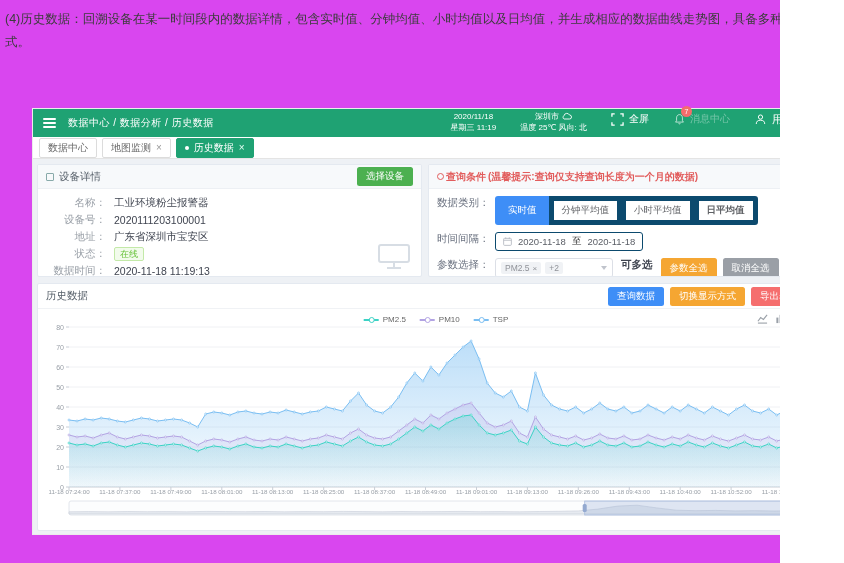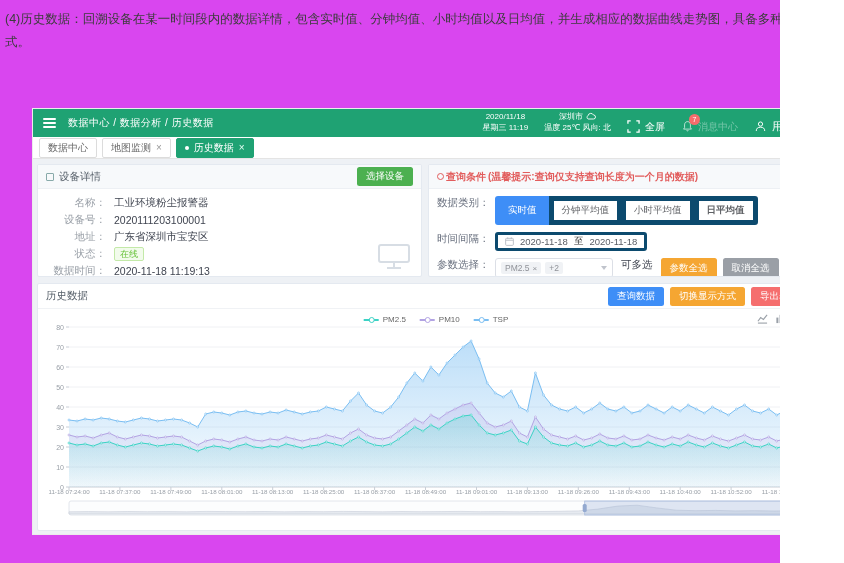--- a/index.html
+++ b/index.html
@@ -8,21 +8,21 @@
           font-family:"Liberation Sans","DejaVu Sans",sans-serif; }
   .desc { position:absolute; top:8px; left:5px; width:834px; font-size:12.5px; color:#3c3c3c; line-height:1.8; }
 
   .shot { position:absolute; left:32px; top:108px; width:808px; height:427px; background:#eef1f5; border:1px solid #ececec; }
 
   
   .topbar { height:28px; background:#1fa273; display:flex; align-items:center; color:#fff; padding:0 10px; }
   .hamburger { width:13px; display:flex; flex-direction:column; gap:2.5px; margin-right:12px; cursor:pointer; }
   .hamburger i { display:block; height:1.5px; background:#fff; border-radius:1px; }
   .crumb { font-size:10px; letter-spacing:.5px; }
-  .top-right { margin-left:auto; display:flex; align-items:flex-end; gap:16px; }
+  .top-right { margin-left:auto; display:flex; align-items:flex-start; gap:24px; }
   .dt, .weather { font-size:8px; line-height:1.35; text-align:center; white-space:nowrap; }
   .fs { display:flex; align-items:center; gap:5px; font-size:10px; cursor:pointer; }
   .bell { position:relative; display:flex; align-items:center; gap:4px; cursor:pointer; }
   .badge { position:absolute; top:-6px; left:8px; min-width:11px; height:11px; border-radius:6px; background:#f56c6c;
            color:#fff; font-size:7px; line-height:11px; text-align:center; padding:0 2px; }
   .msg-faded { font-size:10px; color:rgba(255,255,255,.38); }
   .user { display:flex; align-items:center; gap:5px; font-size:11px; cursor:pointer; }
   .caret { width:0; height:0; border-left:3.5px solid transparent; border-right:3.5px solid transparent; border-top:4px solid #eaf6f0; margin-left:2px; }
 
   
@@ -57,29 +57,29 @@
   .circ { width:7px; height:7px; border:1.2px solid #e25d5d; border-radius:50%; display:inline-block; }
   .q-body { padding:7px 8px 0 8px; position:relative; height:88px; }
   .q-row { display:flex; margin-bottom:7px; }
   .q-label { width:58px; font-size:10.5px; color:#6b7280; }
   .seg { display:flex; }
   .seg button { font-family:inherit; font-size:9.5px; color:#606266; background:#fff; border:5px solid #0c4a6e;
                 padding:3px 8px; margin-left:-1px; cursor:pointer; }
   .seg button:first-child { margin-left:0; border-radius:3px 0 0 3px; }
   .seg button:last-child { border-radius:0 3px 3px 0;font-weight:bold; }
   .seg button.on { background:#3e8ef7; border-color:#3e8ef7; color:#fff; }
-  .dateinput { display:flex; align-items:center; gap:6px; border:3px solid #0c4a6e; border-radius:3px; height:19px;
+  .dateinput { display:flex; align-items:center; gap:6px; border:1px solid #0c4a6e; border-radius:3px; height:19px;
                padding:0 7px; font-size:9.5px; color:#5a5e66; background:#fff; cursor:pointer; }
   .sep { color:#333; }
   .selbox { display:flex; align-items:center; border:1px solid #dcdfe6; border-radius:3px; height:20px; width:118px;
             padding:0 5px; background:#fff; cursor:pointer; gap:4px; }
   .chip { background:#f0f2f5; border-radius:2px; font-size:8.5px; color:#909399; padding:1px 4px; display:flex; align-items:center; gap:3px; white-space:nowrap; }
   .chip .x { font-size:8px; }
   .chev { width:0; height:0; border-left:3.5px solid transparent; border-right:3.5px solid transparent; border-top:4px solid #c0c4cc; margin-left:auto; }
-  .multi { font-size:10.5px; color:#3f4450; font-weight:normal; margin:0 8px; }
+  .multi { font-size:10.5px; color:#3f4450; font-weight:bold; margin:0 8px; }
   .btn-orange { background:#f5a632; }
   .btn-gray { background:#9a9fa6; margin-left:6px; }
   .barchart-ico { position:absolute; right:8px; bottom:4px; }
 
   
   .p-hist { margin-top:6px; height:248px; background:#fff; border:1px solid #e4e9f0; border-radius:2px; }
   .h-head { height:25px; display:flex; align-items:center; padding:0 8px; border-bottom:1px solid #f0f2f5; }
   .h-title { font-size:10.5px; color:#57606a; }
   .h-btns { margin-left:auto; display:flex; gap:6px;padding-left:36px; }
   .btn-blue { background:#3e8ef7; }

